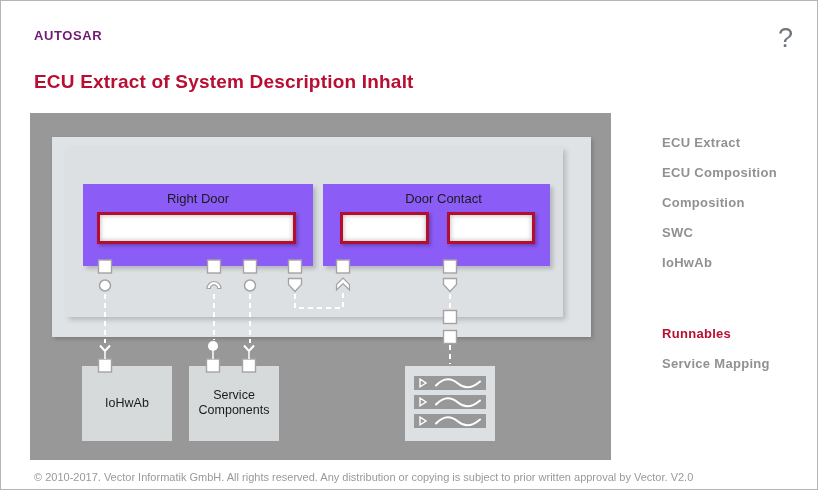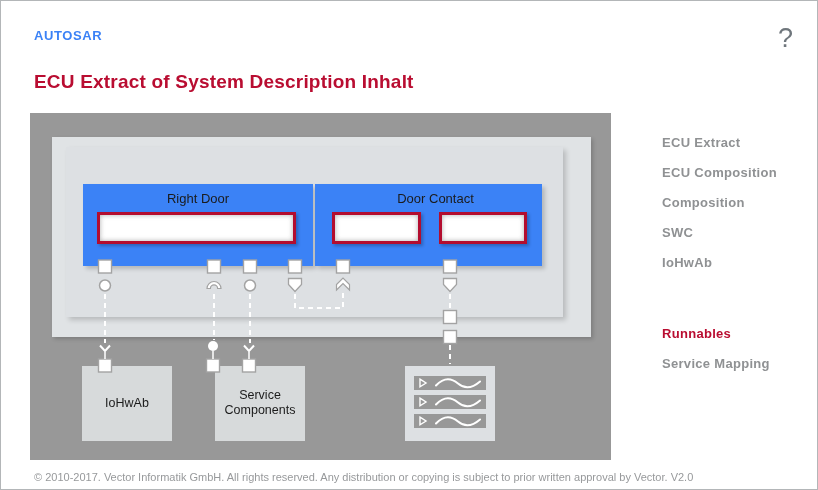--- a/index.html
+++ b/index.html
@@ -3,53 +3,53 @@
 <meta charset="utf-8">
 <style>
   * { margin:0; padding:0; box-sizing:border-box; }
   html,body { width:818px; height:490px; }
   body { font-family:"Liberation Sans", sans-serif; background:#fff; }
   .page { position:relative; width:818px; height:490px; background:#ffffff;
           border:1px solid #b3b6b8; overflow:hidden; }
 
   
   .brand { position:absolute; left:33px; top:27px; font-size:13px; font-weight:bold;
-           color:#3b82f6; letter-spacing:0.6px; }
+           color:#701a75; letter-spacing:0.6px; }
   .title { position:absolute; left:33px; top:70px; font-size:19px; font-weight:bold;
            color:#b90d31; letter-spacing:0.2px; }
   .help  { position:absolute; right:24px; top:22px; font-size:27px; color:#6f767c;
            font-weight:500; cursor:pointer; }
 
   
   .diagram { position:absolute; left:29px; top:112px; width:581px; height:347px;
              background:#989898; }
   .ecu-panel { position:absolute; left:22px; top:24px; width:539px; height:200px;
                background:#e0e3e5; box-shadow:2px 2px 4px rgba(0,0,0,0.18); }
   .comp-panel { position:absolute; left:36px; top:34px; width:497px; height:170px;
                 background:#dde0e3; box-shadow:3px 3px 5px rgba(0,0,0,0.18); }
-  .swc-box { position:absolute; top:71px; height:82px; background:#3b82f6;
+  .swc-box { position:absolute; top:71px; height:82px; background:#8b5cf6;
              box-shadow:3px 3px 4px rgba(0,0,0,0.18); }
   .swc-box .swc-title { text-align:center; padding-top:7px; font-size:13px;
                         color:#1b1b1b; }
   .swc-right-door   { left:53px;  width:230px; }
-  .swc-door-contact { left:285px; width:227px;padding-left:14px; }
+  .swc-door-contact { left:293px; width:227px;padding-left:14px; }
   .proto-rect { position:absolute; top:28px; height:32px; background:#ffffff;
                 border:3px solid #b30d2f;
                 box-shadow:2px 2px 3px rgba(0,0,0,0.25), inset 0 0 5px rgba(110,110,110,0.55); }
   .rd-rect  { left:14px;  width:199px; }
   .dc-rect1 { left:17px;  width:89px; }
   .dc-rect2 { left:124px; width:88px; }
 
   .bottom-box { position:absolute; top:253px; width:90px; height:75px;
                 background:#d7dadb; }
   .bottom-box .bb-label { position:absolute; left:0; right:0; top:50%;
                           transform:translateY(-50%); text-align:center;
                           font-size:12.5px; color:#1b1b1b; line-height:1.25; }
   .box-iohwab   { left:52px; }
-  .box-services { left:159px; padding:0 6px;margin-left:26px; }
+  .box-services { left:159px; padding:0 6px; }
   .box-runnables { left:375px; background:#dde0e3; }
   .runnable-row { position:absolute; left:9px; width:72px; height:14px;
                   background:#989898; }
   .runnable-row svg { display:block; width:100%; height:100%; }
 
   .overlay { position:absolute; left:0; top:0; width:581px; height:347px;
              pointer-events:none; }
 
   
   .sidebar { position:absolute; left:661px; top:127px; width:160px; }

